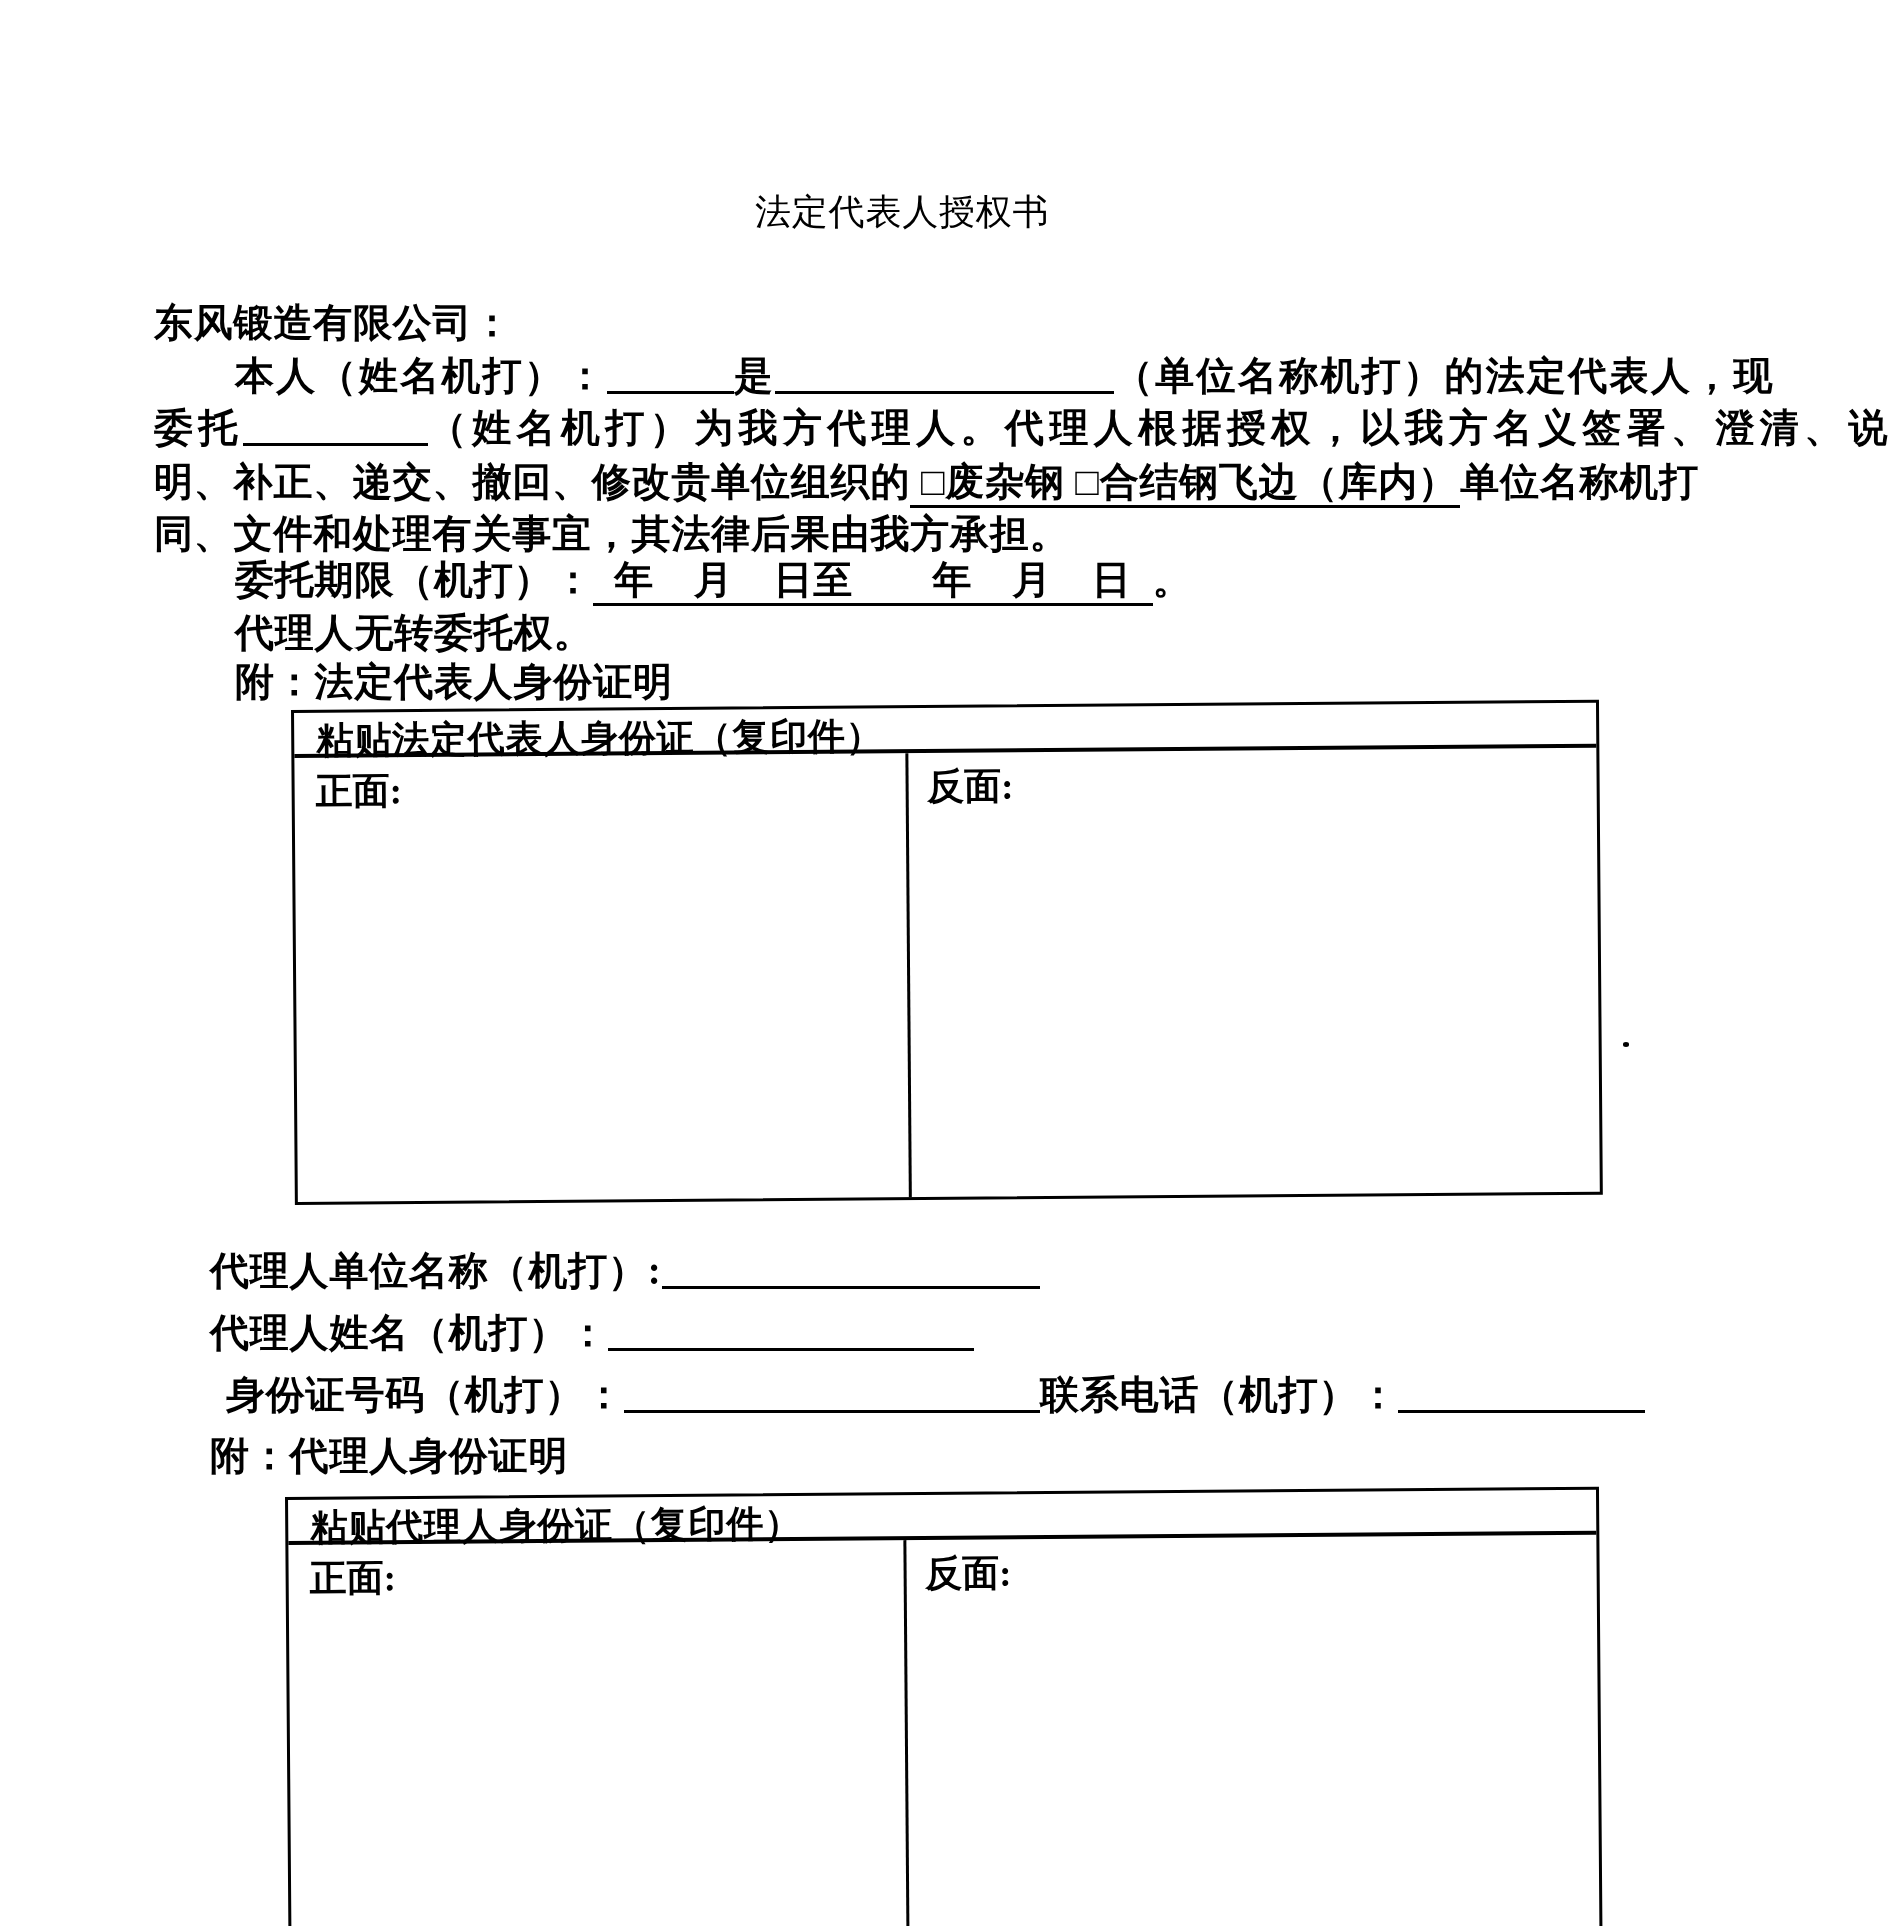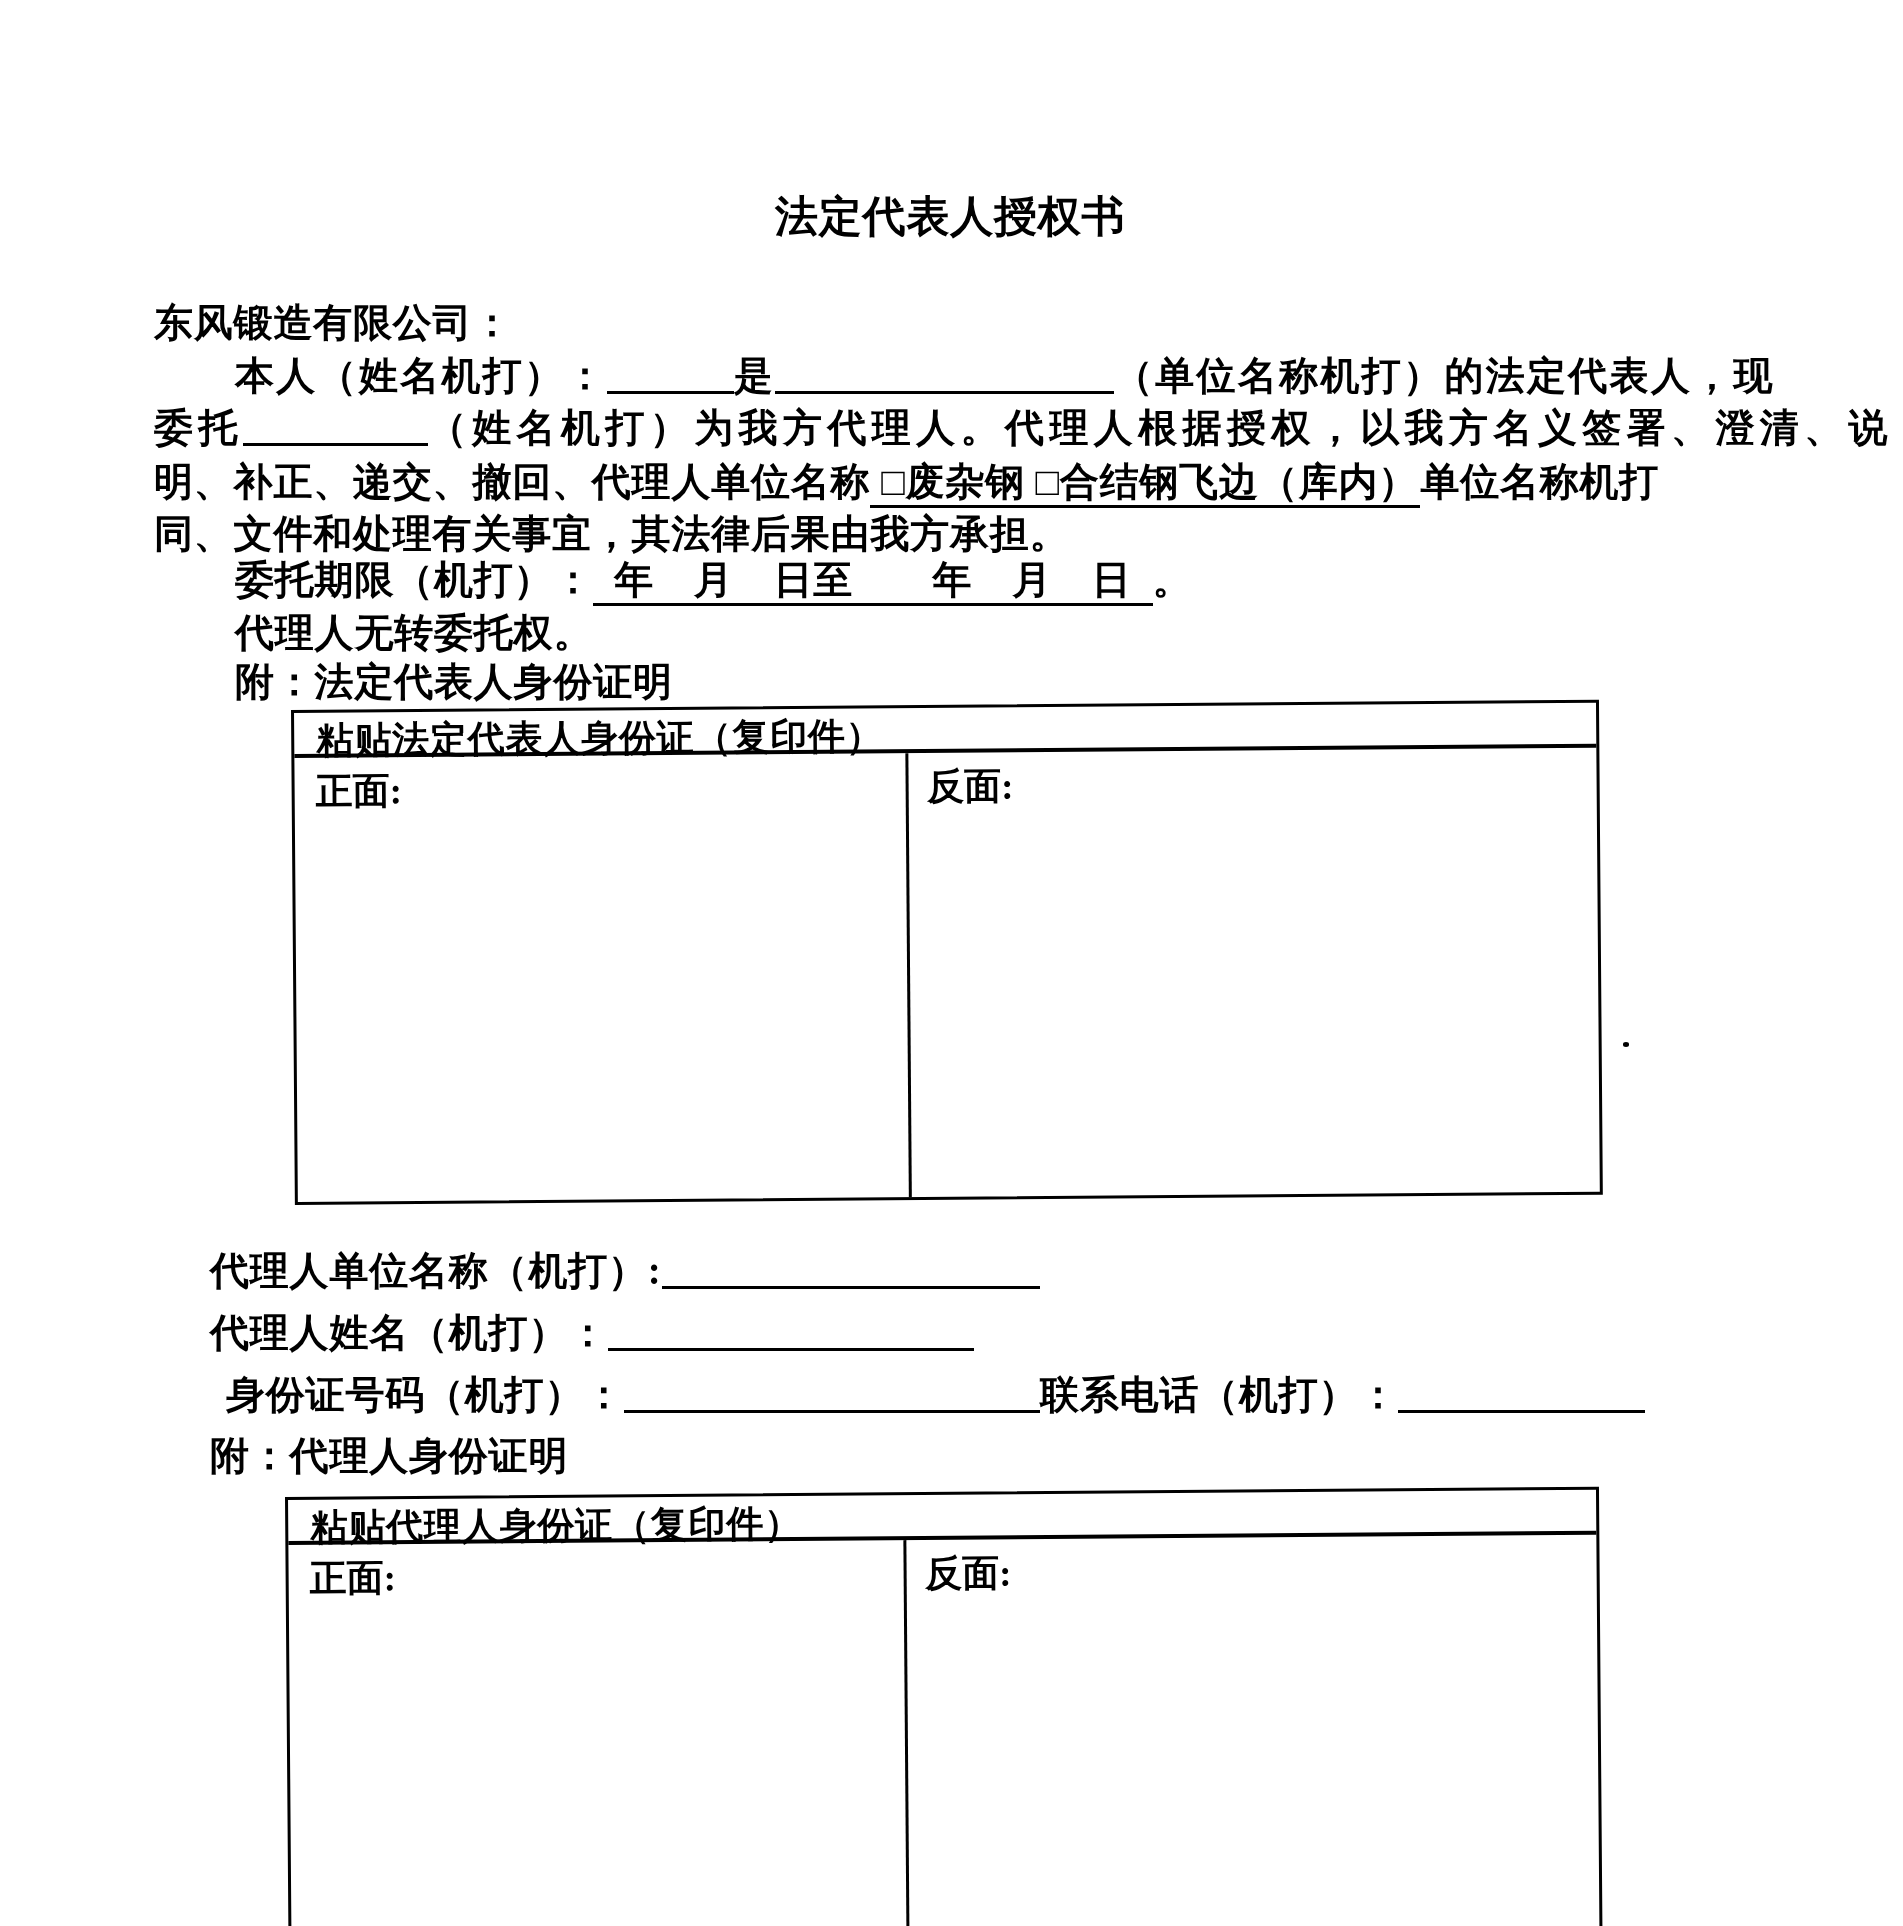--- a/index.html
+++ b/index.html
@@ -5,22 +5,22 @@
   html,body{margin:0;padding:0;}
   body{
     width:1904px;height:2699px;
     background:#ffffff;color:#000;
     font-family:"Liberation Serif","DejaVu Serif",serif;
     position:relative;overflow:hidden;
   }
   .page{position:absolute;left:0;top:0;width:1904px;height:2699px;}
 
   .title{
-    position:absolute;left:775px;top:188px;
-    font-size:43px;font-weight:bold;letter-spacing:0.8px;white-space:nowrap;
+    position:absolute;left:755px;top:188px;
+    font-size:36px;font-weight:normal;letter-spacing:0.8px;white-space:nowrap;
   }
 
   .line{
     position:absolute;font-size:39px;font-weight:bold;
     letter-spacing:0.8px;white-space:nowrap;line-height:1.15;
   }
   .ls14{letter-spacing:5.4px;text-align:center;}
   .ls6{letter-spacing:2.3px;}
 
   
@@ -73,21 +73,21 @@
     <span>本人（姓名机打）：</span><span class="blank b-self1"></span><span>是</span><span class="blank b-self2"></span><span>（单位名称机打）的法定代表人，现</span>
   </div>
 
   <div class="line" style="left:154px;top:301px;">东风锻造有限公司：</div>
 
   <div class="line ls14" style="left:154px;top:406px;">
     <span>委托</span><span class="blank b-entrust"></span><span>（姓名机打）为我方代理人。代理人根据授权，以我方名义签署、澄清、说</span>
   </div>
 
   <div class="line" style="left:154px;top:460px;">
-    <span>明、补正、递交、撤回、代理人单位名称</span><span class="ul ul-pad">□废杂钢 □合结钢飞边（库内）</span><span>单位名称机打</span>
+    <span>明、补正、递交、撤回、修改贵单位组织的</span><span class="ul ul-pad">□废杂钢 □合结钢飞边（库内）</span><span>单位名称机打</span>
   </div>
 
   <div class="line" style="left:154px;top:512px;">同、文件和处理有关事宜，其法律后果由我方承担。</div>
 
   <div class="line" style="left:235px;top:558px;">
     <span>委托期限（机打）：</span><span class="ul ul-term">年　月　日至　　年　月　日</span><span>。</span>
   </div>
 
   <div class="line" style="left:235px;top:660px;">附：法定代表人身份证明</div>
 

